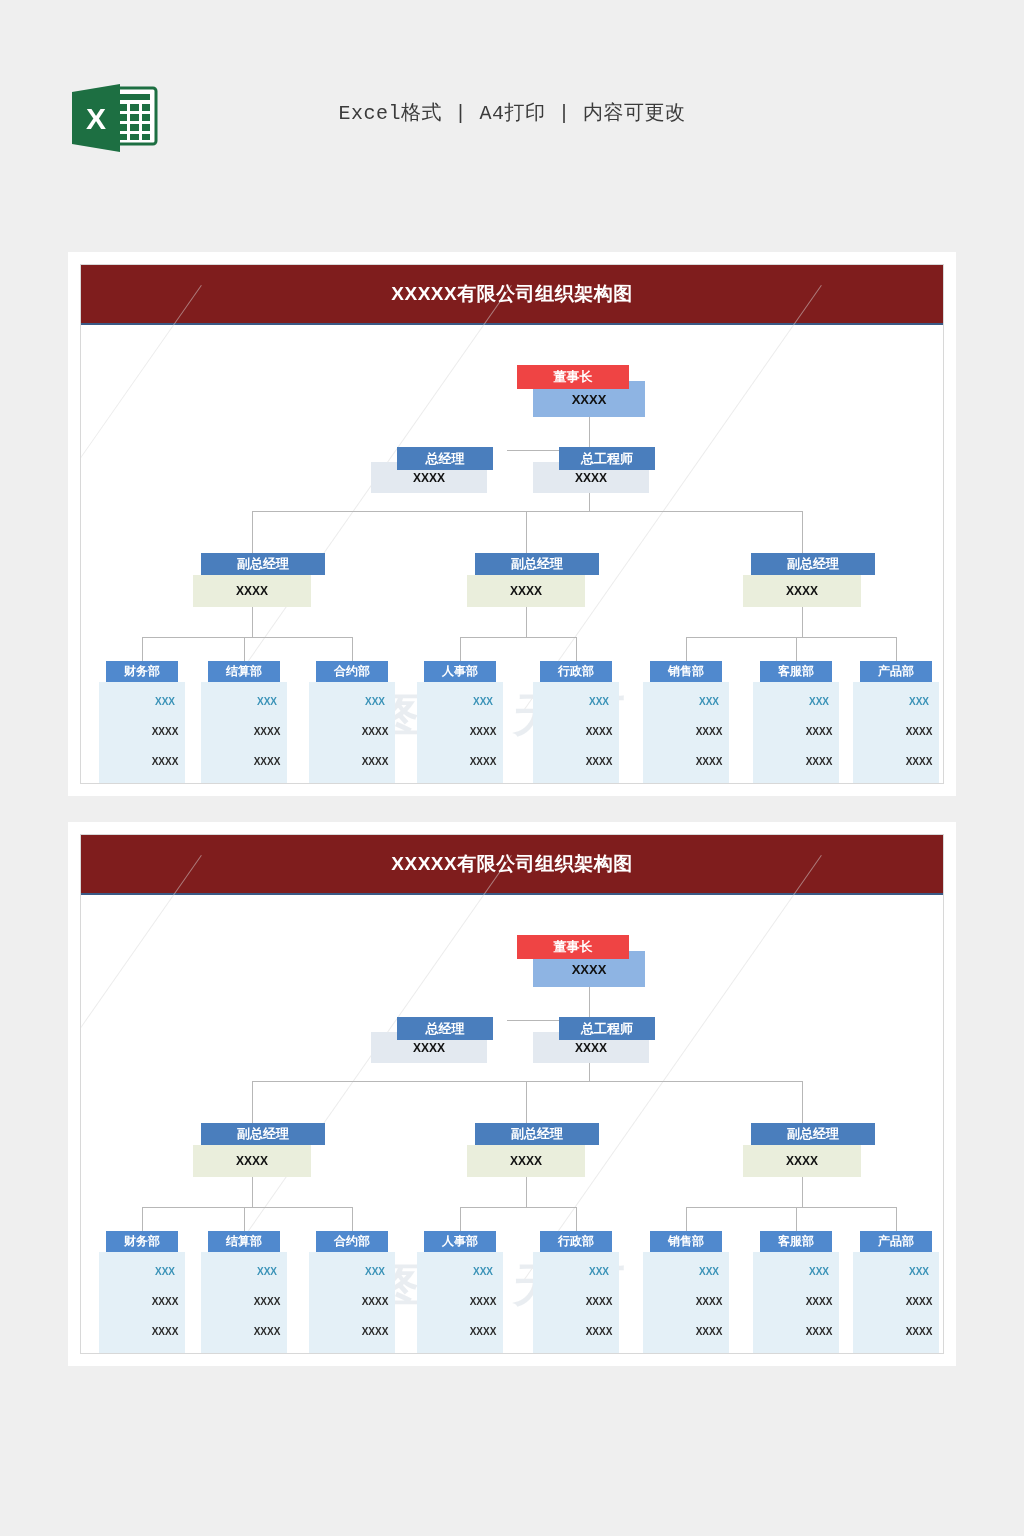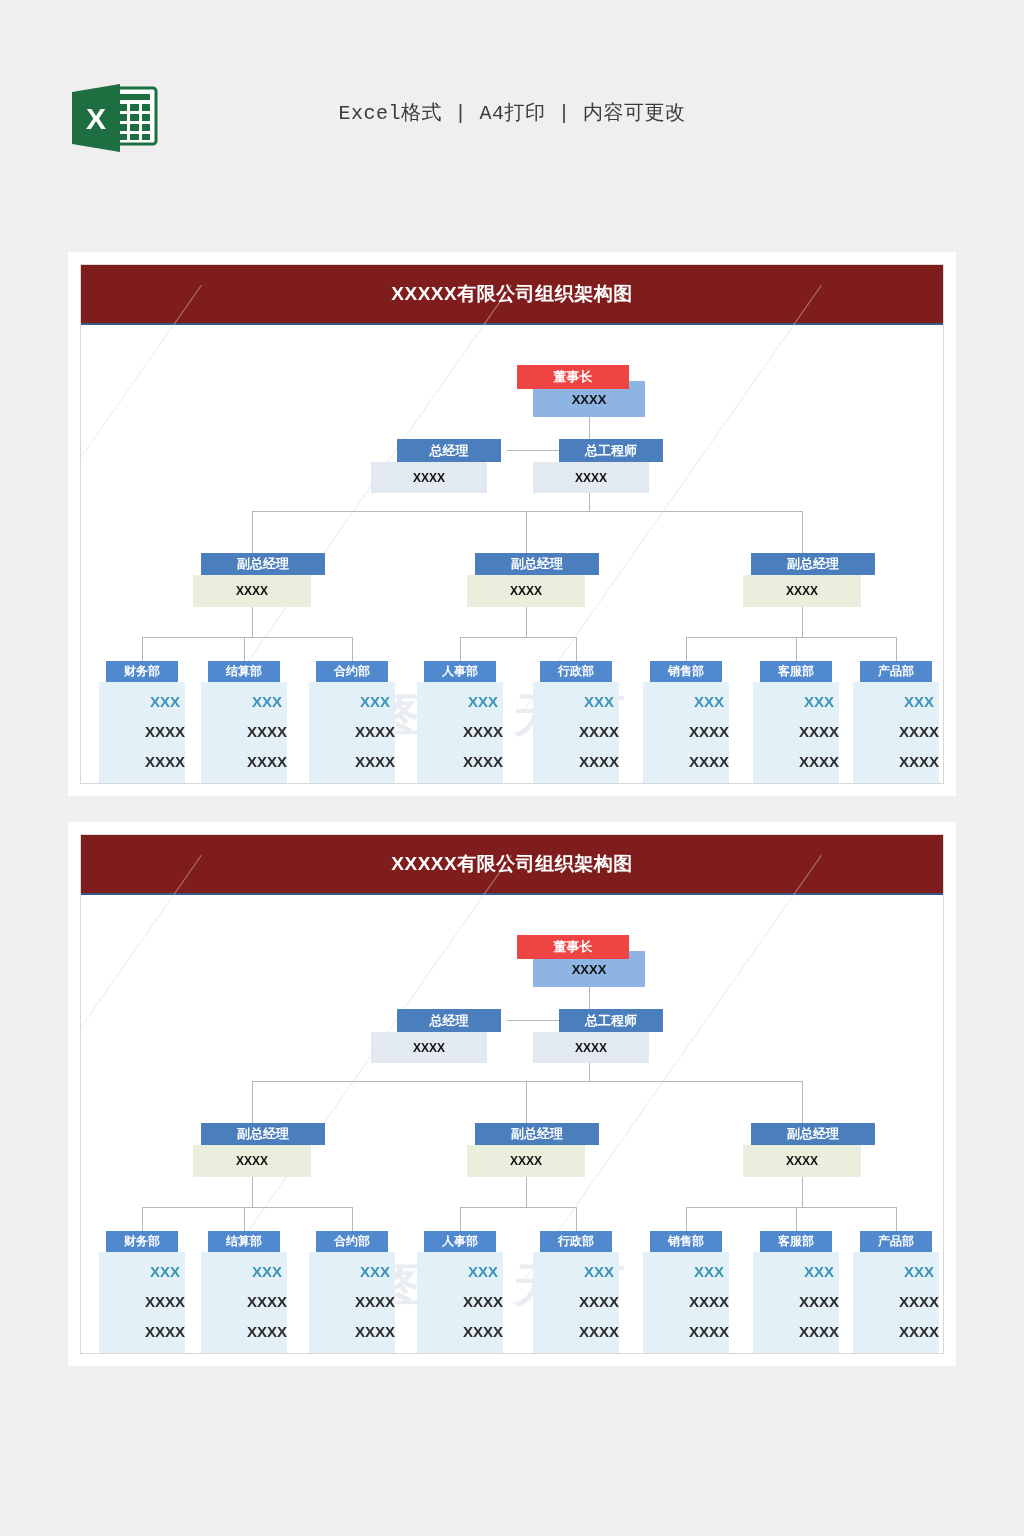--- a/index.html
+++ b/index.html
@@ -93,21 +93,21 @@
     left: 24px; top: 0; width: 112px; height: 24px;
     background: #ef4444; font-size: 13px; margin-top: 8px;
   }
   .n-chair .bd {
     left: 40px; top: 24px; width: 112px; height: 36px;
     background: #8eb4e3; color: #111; font-size: 13px;
   }
 
   
   .n-mgr .hd {
-    left: 26px; top: 0; width: 104px; height: 23px;
+    left: 26px; top: 8px; width: 96px; height: 23px;
     background: #4a7ebd; font-size: 13px;
   }
   .n-mgr .bd {
     left: 0; top: 23px; width: 116px; height: 31px;
     background: #e3e9f0; color: #111; font-size: 12px;
   }
 
   
   .n-vp .hd {
     left: 8px; top: 0; width: 124px; height: 22px;
@@ -120,21 +120,21 @@
 
   
   .n-dept .hd {
     left: 7px; top: 0; width: 72px; height: 21px;
     background: #5089ce; font-size: 12px;
   }
   .n-dept .bd {
     left: 0; top: 21px; width: 86px; height: 102px;
     background: #e4f0f7; padding-top: 5px; justify-content: flex-start;
   }
-  .n-dept .bd .ln { font-size: 15px; color: #2b2b2b; line-height: 30px; padding-left: 46px; }
+  .n-dept .bd .ln { font-size: 10px; color: #2b2b2b; line-height: 30px; padding-left: 46px; }
   .n-dept .bd .ln.accent { color: #3b93b8; }
 </style>
 </head>
 <body>
 
 <div class="page-header">
 
   <div class="logo">
     <svg width="92" height="72" viewBox="0 0 92 72">
       <rect x="44" y="6" width="44" height="56" rx="3" fill="#ffffff" stroke="#1d6f42" stroke-width="3"></rect>

